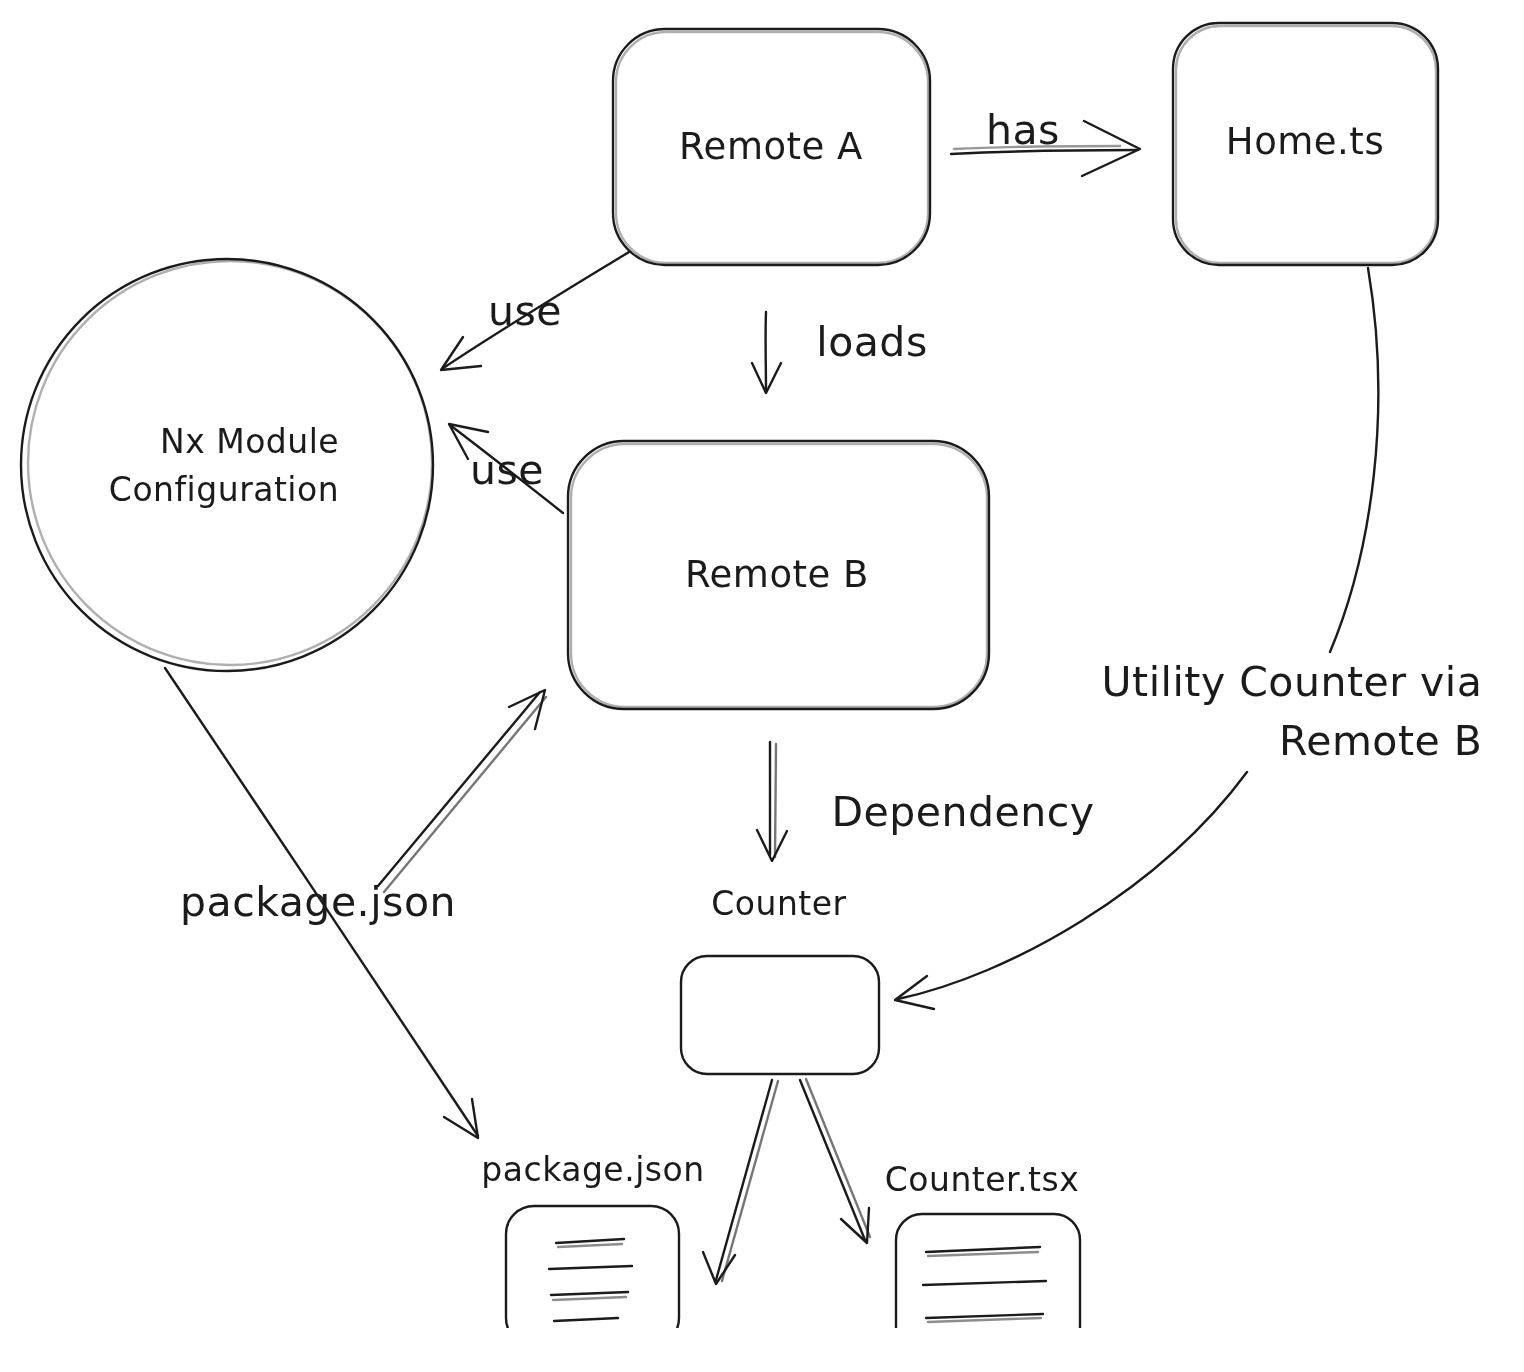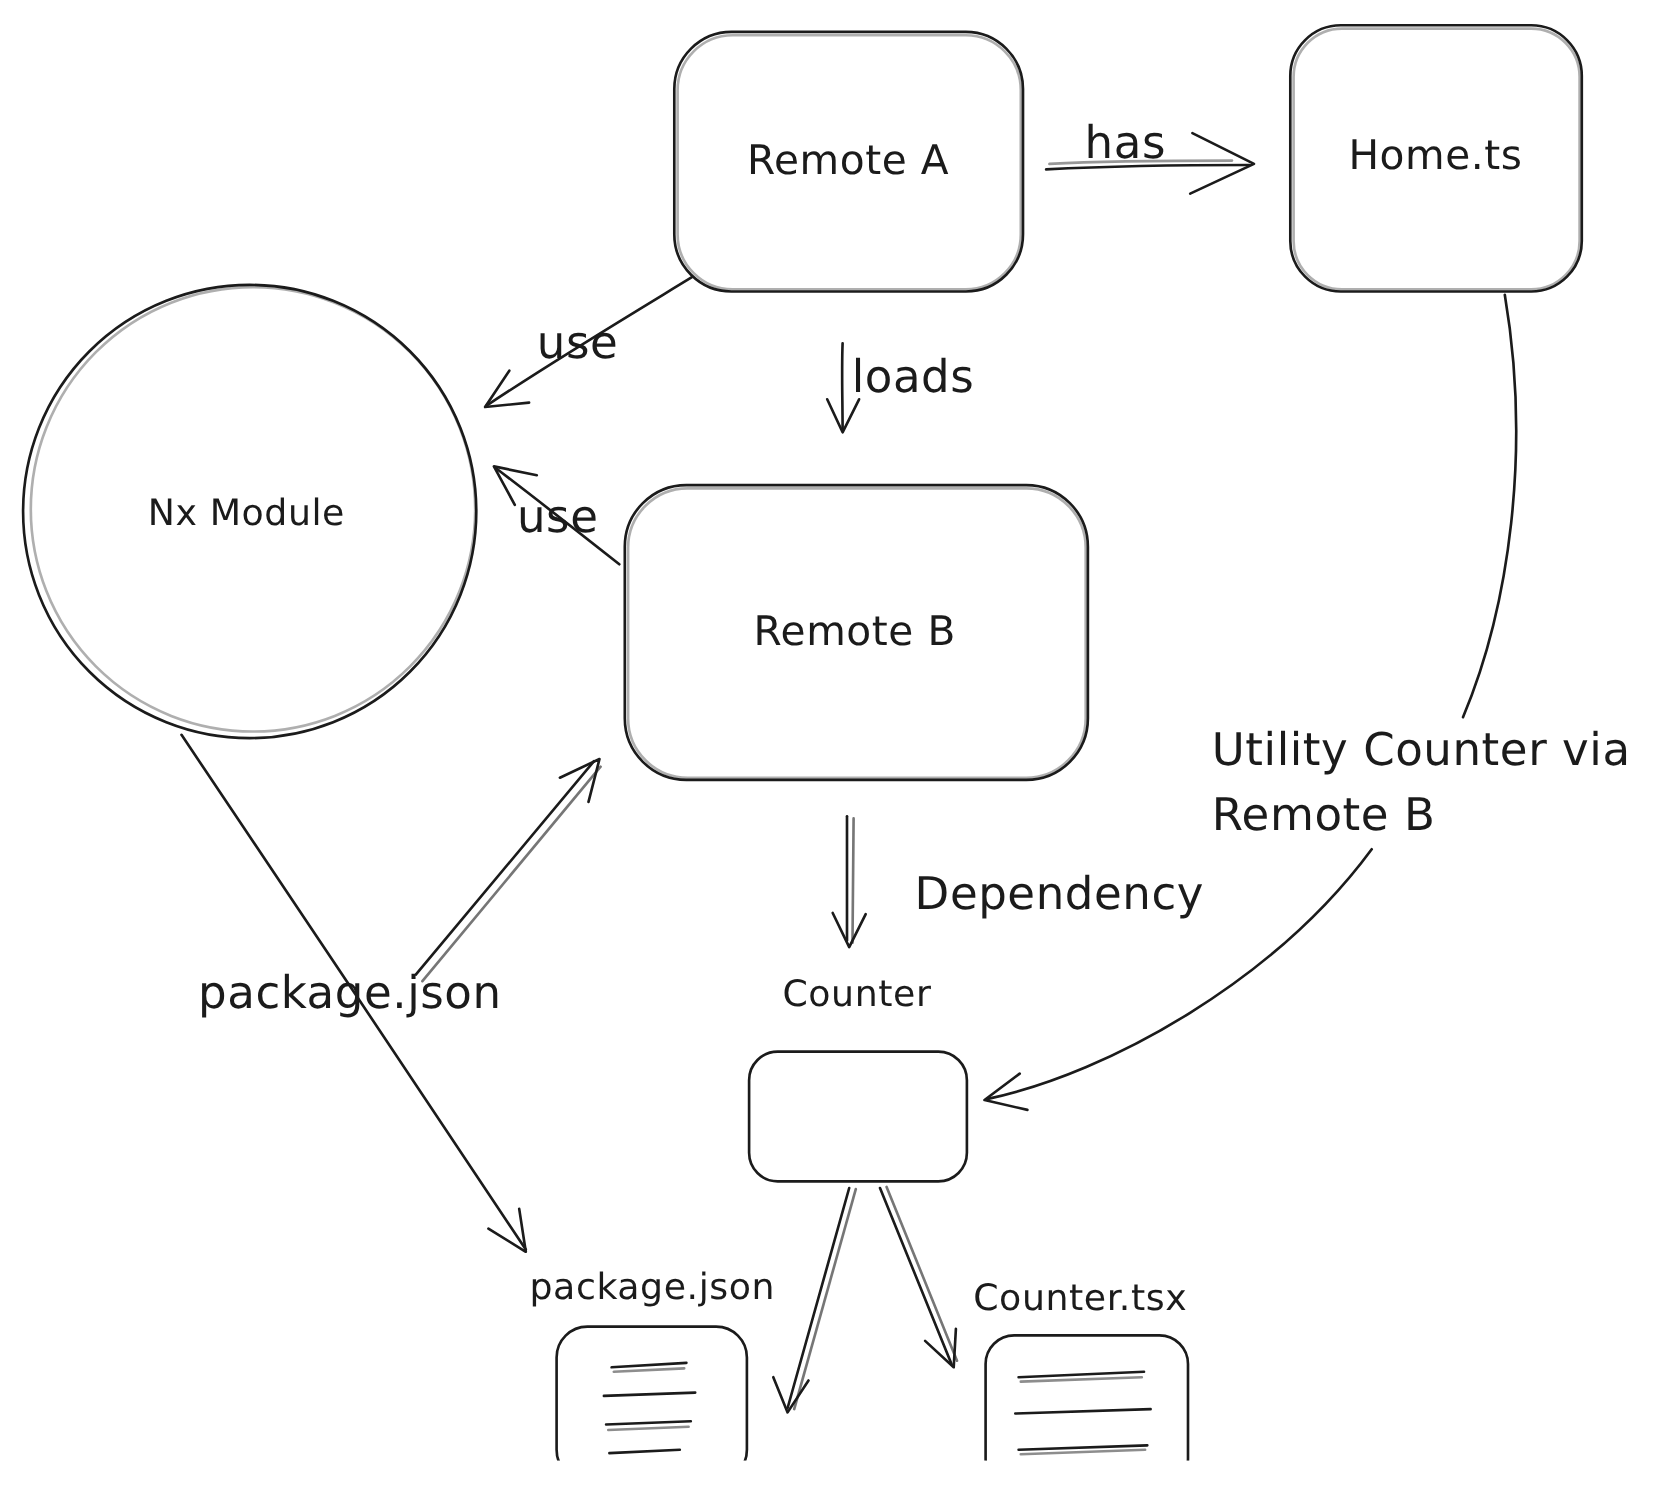--- a/index.html
+++ b/index.html
@@ -28,21 +28,21 @@
     color: #1b1b1b;
     letter-spacing: 0.5px;
   }
   .node-label {
     font-size: 37px;
   }
   .edge-label {
     font-size: 41px;
   }
   .multiline {
-    text-align: left;
+    text-align: right;
     line-height: 1.45;
   }
   .multiline div {
     white-space: nowrap;
   }
   .doc-caption {
     font-size: 33px;
   }
 </style>
 </head>
@@ -119,35 +119,36 @@
       <path d="M 869 1208 L 867 1243 L 841 1219"></path>
     </g>
   </svg>
 
   <div class="label node-label" style="left:771px; top:146px;">Remote A</div>
 
   <div class="label node-label" style="left:1305px; top:141px;">Home.ts</div>
 
   <div class="label node-label multiline" style="left:224px; top:466px; font-size:33px;">
     <div>Nx Module</div>
+    <div>Configuration</div>
   </div>
 
   <div class="label node-label" style="left:777px; top:574px;">Remote B</div>
 
   <div class="label node-label" style="left:779px; top:903px; font-size:33px;">Counter</div>
 
   <div class="label doc-caption" style="left:593px; top:1169px;">package.json</div>
 
   <div class="label doc-caption" style="left:982px; top:1179px;">Counter.tsx</div>
 
   <div class="label edge-label" style="left:1023px; top:130px;">has</div>
 
   <div class="label edge-label" style="left:525px; top:311px;">use</div>
 
-  <div class="label edge-label" style="left:830px; top:342px;">loads</div>
+  <div class="label edge-label" style="left:872px; top:342px;">loads</div>
 
   <div class="label edge-label" style="left:507px; top:470px;">use</div>
 
   <div class="label edge-label" style="left:963px; top:812px;">Dependency</div>
 
   <div class="label edge-label multiline" style="left:1292px; top:712px;">
     <div>Utility Counter via</div>
     <div>Remote B</div>
   </div>
 

